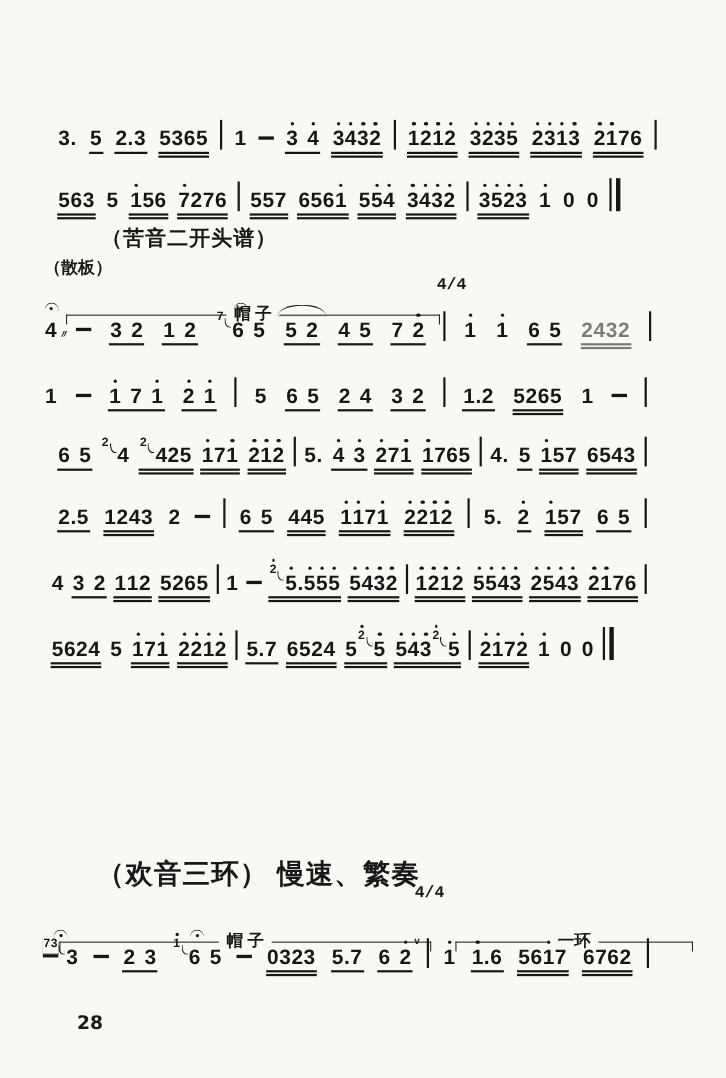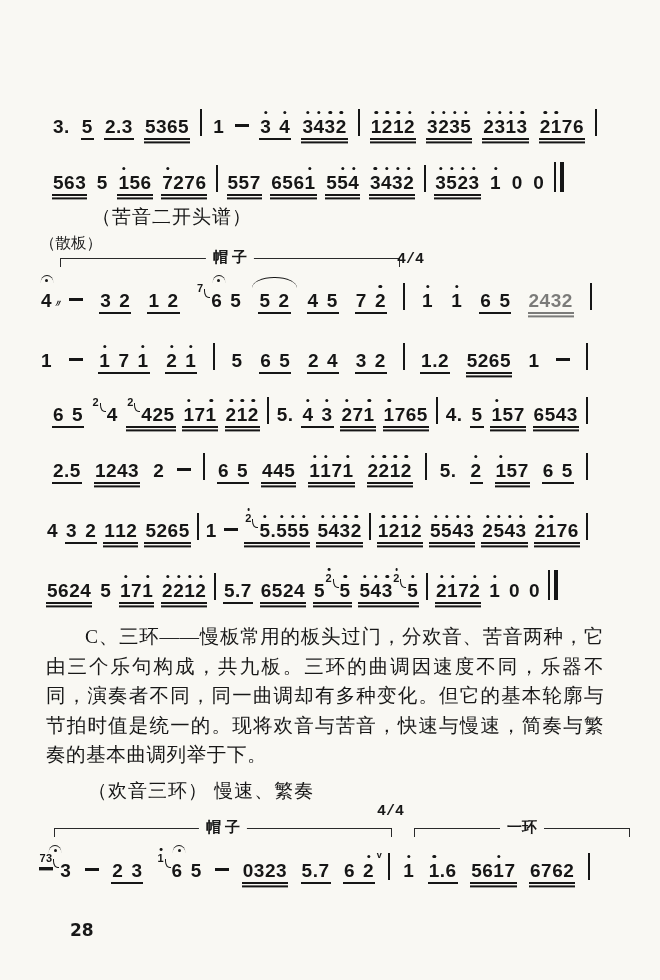--- a/index.html
+++ b/index.html
@@ -31,31 +31,31 @@
   .ferm{position:absolute;left:50%;top:-16px;transform:translateX(-50%);width:13px;height:7px;
         border-top:1.8px solid #161616;border-radius:50% 50% 0 0/100% 100% 0 0;}
   .ferm::after{content:"";position:absolute;left:50%;top:2.5px;transform:translateX(-50%);
         width:3px;height:3px;background:#161616;border-radius:50%;}
   .slur{position:absolute;left:-6px;right:-6px;top:-14px;height:10px;
         border-top:1.6px solid #161616;border-radius:50%/100% 100% 0 0;}
   .breath{position:absolute;right:-7px;top:-11px;font-size:9px;font-weight:bold;}
   .trem{position:absolute;right:-10px;top:6px;font-size:10px;font-weight:bold;transform:skewX(-15deg);}
   
   .bracket{position:absolute;height:8px;border-top:1.4px solid #2a2a2a;
-           border-left:1.4px solid #2a2a2a;border-right:1.4px solid #2a2a2a;}
+           border-left:1.4px solid #2a2a2a;border-right:1.4px solid #2a2a2a;margin-top:28px;}
   .blabel{position:absolute;left:50%;top:-11px;transform:translateX(-50%);
           background:#f9f8f3;padding:0 7px;font-size:15px;font-weight:600;white-space:nowrap;}
   .b1{left:60px;top:258px;width:338px;}
   .b2{left:54px;top:828px;width:336px;}
   .b3{left:414px;top:828px;width:214px;text-decoration:underline;}
   
-  .cap{position:absolute;font-weight:400;white-space:nowrap;}
+  .cap{position:absolute;font-weight:700;white-space:nowrap;}
   .cap-kuyin{left:92px;top:204px;font-size:19px;letter-spacing:1px;}
   .cap-sanban{left:40px;top:233px;font-size:15.5px;}
-  .cap-huanyin{left:88px;top:778px;font-size:19px;letter-spacing:1px;}
+  .cap-huanyin{left:88px;top:778px;font-size:25px;letter-spacing:1px;}
   .meter{position:absolute;font-size:15px;font-weight:bold;font-family:Liberation Mono, monospace;}
   .m1{left:397px;top:251px;}
   .m2{left:377px;top:803px;}
   .para{position:absolute;left:46px;top:622px;width:558px;font-size:19.5px;line-height:29.5px;
         text-align:justify;text-indent:2em;letter-spacing:.6px;font-weight:500;
         font-family:"Liberation Serif","DejaVu Serif",serif;}
   .pagenum{position:absolute;left:70px;top:920px;font-size:17px;font-weight:bold;
            font-family:"DejaVu Sans",sans-serif;}
 </style>
 </head>
@@ -63,21 +63,20 @@
 
 <div class="page">
   <div class="cap cap-kuyin">（苦音二开头谱）</div>
   <div class="cap cap-sanban">（散板）</div>
 
   <div class="bracket b1">
     <span class="blabel">帽 子</span>
   </div>
   <span class="meter m1">4/4</span>
 
-  <div class="para">C、三环——慢板常用的板头过门，分欢音、苦音两种，它由三个乐句构成，共九板。三环的曲调因速度不同，乐器不同，演奏者不同，同一曲调却有多种变化。但它的基本轮廓与节拍时值是统一的。现将欢音与苦音，快速与慢速，简奏与繁奏的基本曲调列举于下。</div>
   <div class="cap cap-huanyin">（欢音三环） 慢速、繁奏</div>
 
   <span class="meter m2">4/4</span>
   <div class="bracket b2">
     <span class="blabel">帽 子</span>
   </div>
   <div class="bracket b3">
     <span class="blabel">一环</span>
   </div>
 

